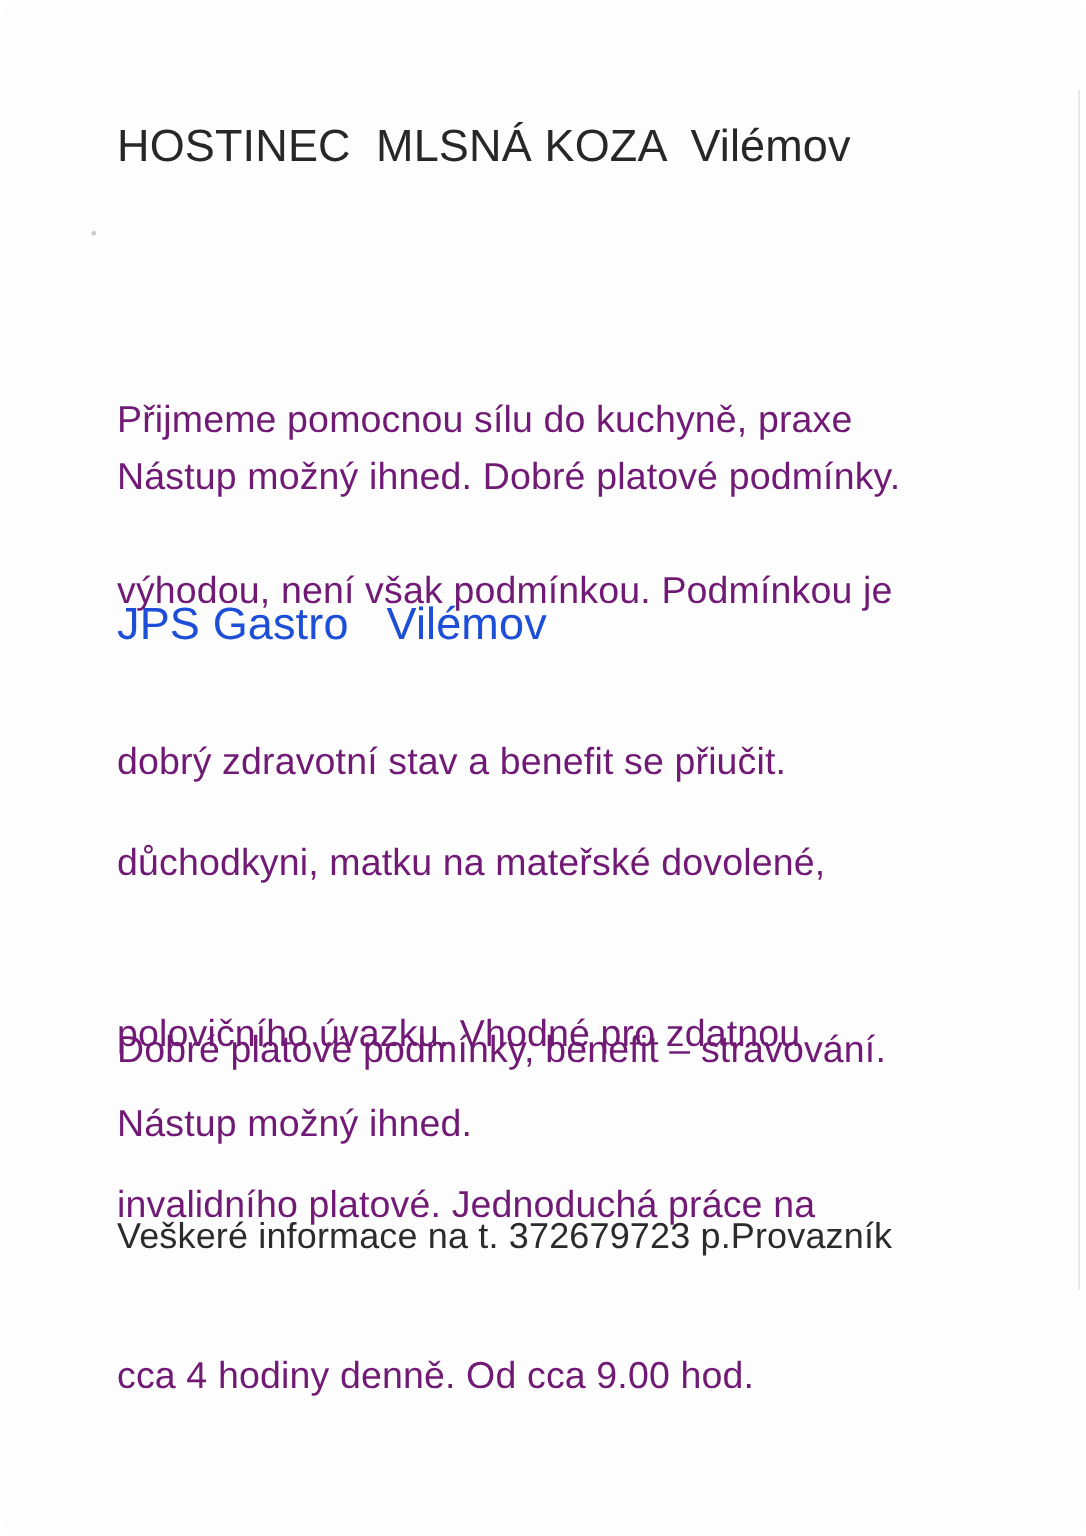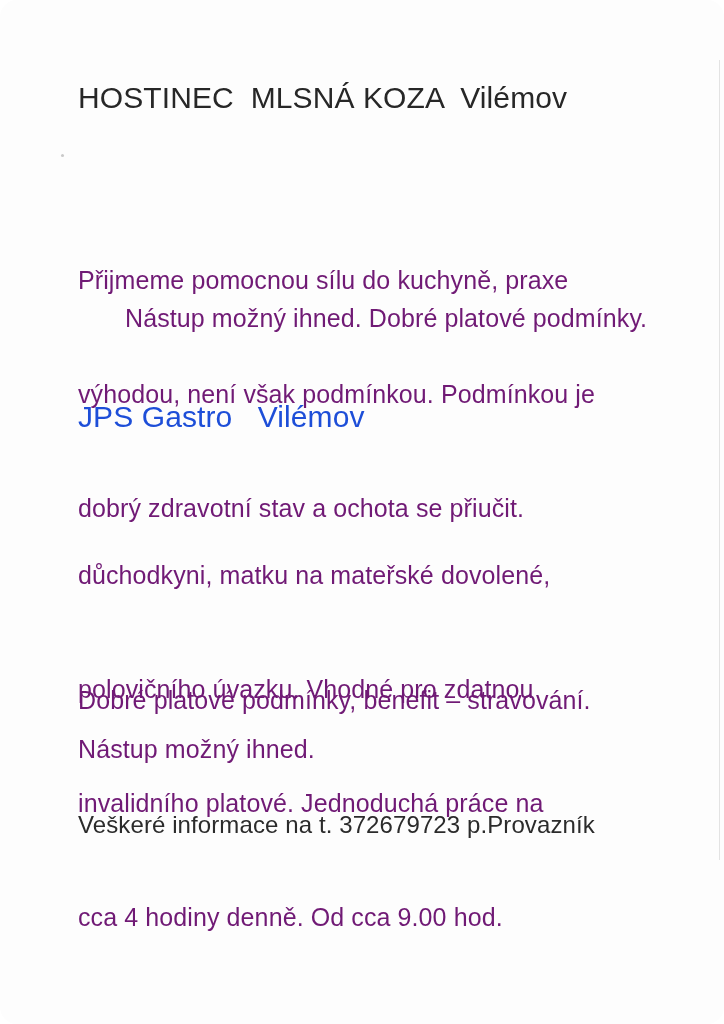--- a/index.html
+++ b/index.html
@@ -52,21 +52,21 @@
     font-size: 30px;
     line-height: 36px;
     color: #1d4ed8;
   }
   .body-block {
     font-size: 25px;
     line-height: 38px;
     color: #701a75;
   }
   .para-1 { top: 185px; }
-  .line-nastup-1 { top: 299px; margin-left: 47px; }
+  .line-nastup-1 { top: 299px; }
   .para-2 { top: 480px; }
   .line-dobre { top: 681px; }
   .line-nastup-2 { top: 730px; }
   .footer-line {
     top: 806px;
     font-size: 24px;
     line-height: 38px;
     color: #2b2b2b;
   }
 </style>
@@ -76,21 +76,21 @@
 <div class="scan-page">
 
   <div class="scan-edge-line"></div>
   <div class="scan-speck"></div>
 
   <div class="txt heading">HOSTINEC  MLSNÁ KOZA  Vilémov</div>
 
   <div class="txt body-block para-1">
     <div>Přijmeme pomocnou sílu do kuchyně, praxe</div>
     <div>výhodou, není však podmínkou. Podmínkou je</div>
-    <div>dobrý zdravotní stav a ochota se přiučit.</div>
+    <div>dobrý zdravotní stav a benefit se přiučit.</div>
   </div>
 
   <div class="txt body-block line-nastup-1">Nástup možný ihned. Dobré platové podmínky.</div>
 
   <div class="txt heading-2">JPS Gastro   Vilémov</div>
 
   <div class="txt body-block para-2">
     <div>důchodkyni, matku na mateřské dovolené,</div>
     <div>polovičního úvazku. Vhodné pro zdatnou</div>
     <div>invalidního platové. Jednoduchá práce na</div>

